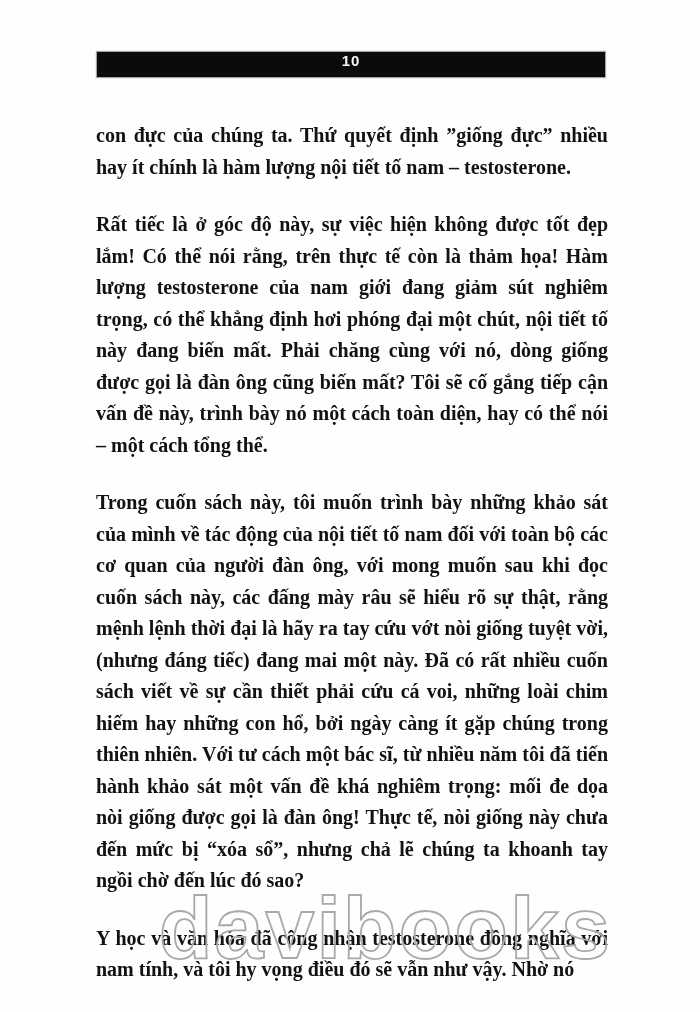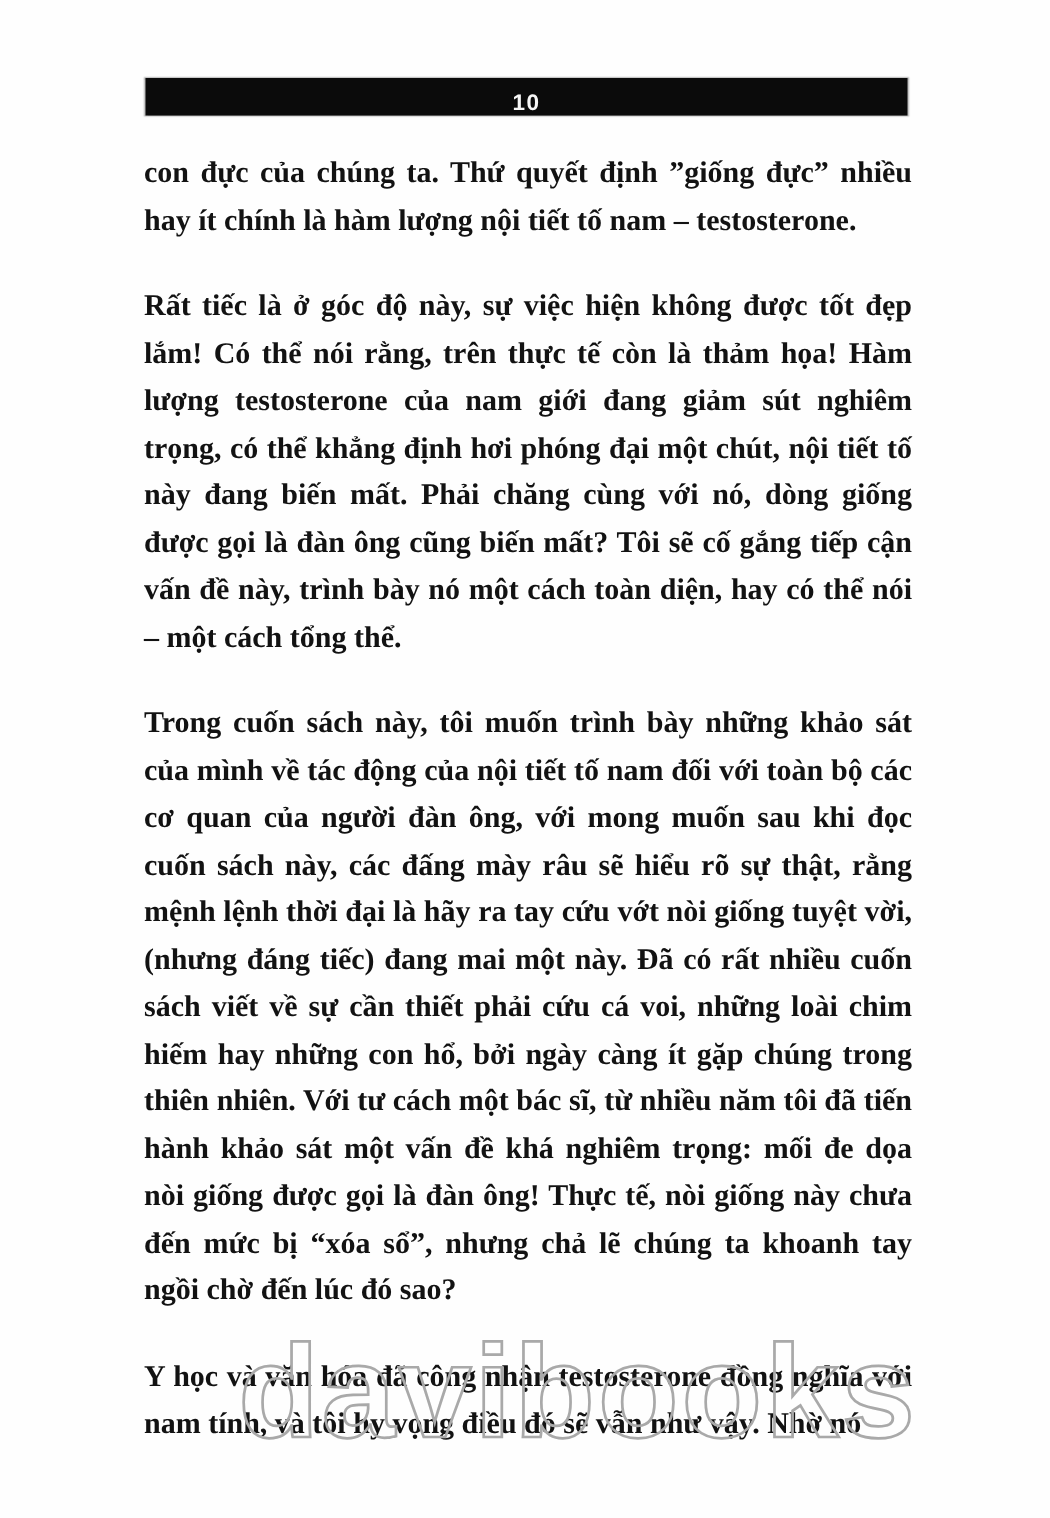--- a/index.html
+++ b/index.html
@@ -21,21 +21,21 @@
     width:700px;height:1012px;
     background:var(--paper);
   }
   
   .header-bar{
     position:absolute;
     left:97px;top:52px;
     width:508px;height:25px;
     background:var(--header-bg);
     display:flex;
-    align-items:flex-end;
+    align-items:flex-start;
     justify-content:center;
     gap:20px;
     box-shadow:0 0 1px 1px rgba(0,0,0,.35);
   }
   .page-num{
     font-family:"Liberation Sans",sans-serif;
     font-weight:700;
     font-size:15px;
     letter-spacing:1px;
     color:var(--header-text);
@@ -45,21 +45,21 @@
     font-family:"Liberation Sans",sans-serif;
     font-weight:700;
     font-size:12px;
     letter-spacing:3.5px;
     color:var(--header-text);
     white-space:pre;
   }
   
   .body-text{
     position:absolute;
-    left:96px;top:100px;
+    left:96px;top:120px;
     width:512px;
     font-family:"Liberation Serif",serif;
     font-weight:700;
     font-size:20px;
     line-height:31.5px;
     color:var(--body-text);
     text-align:justify;
     text-rendering:optimizeLegibility;
   }
   .body-text p{margin:0 0 26px 0;}

